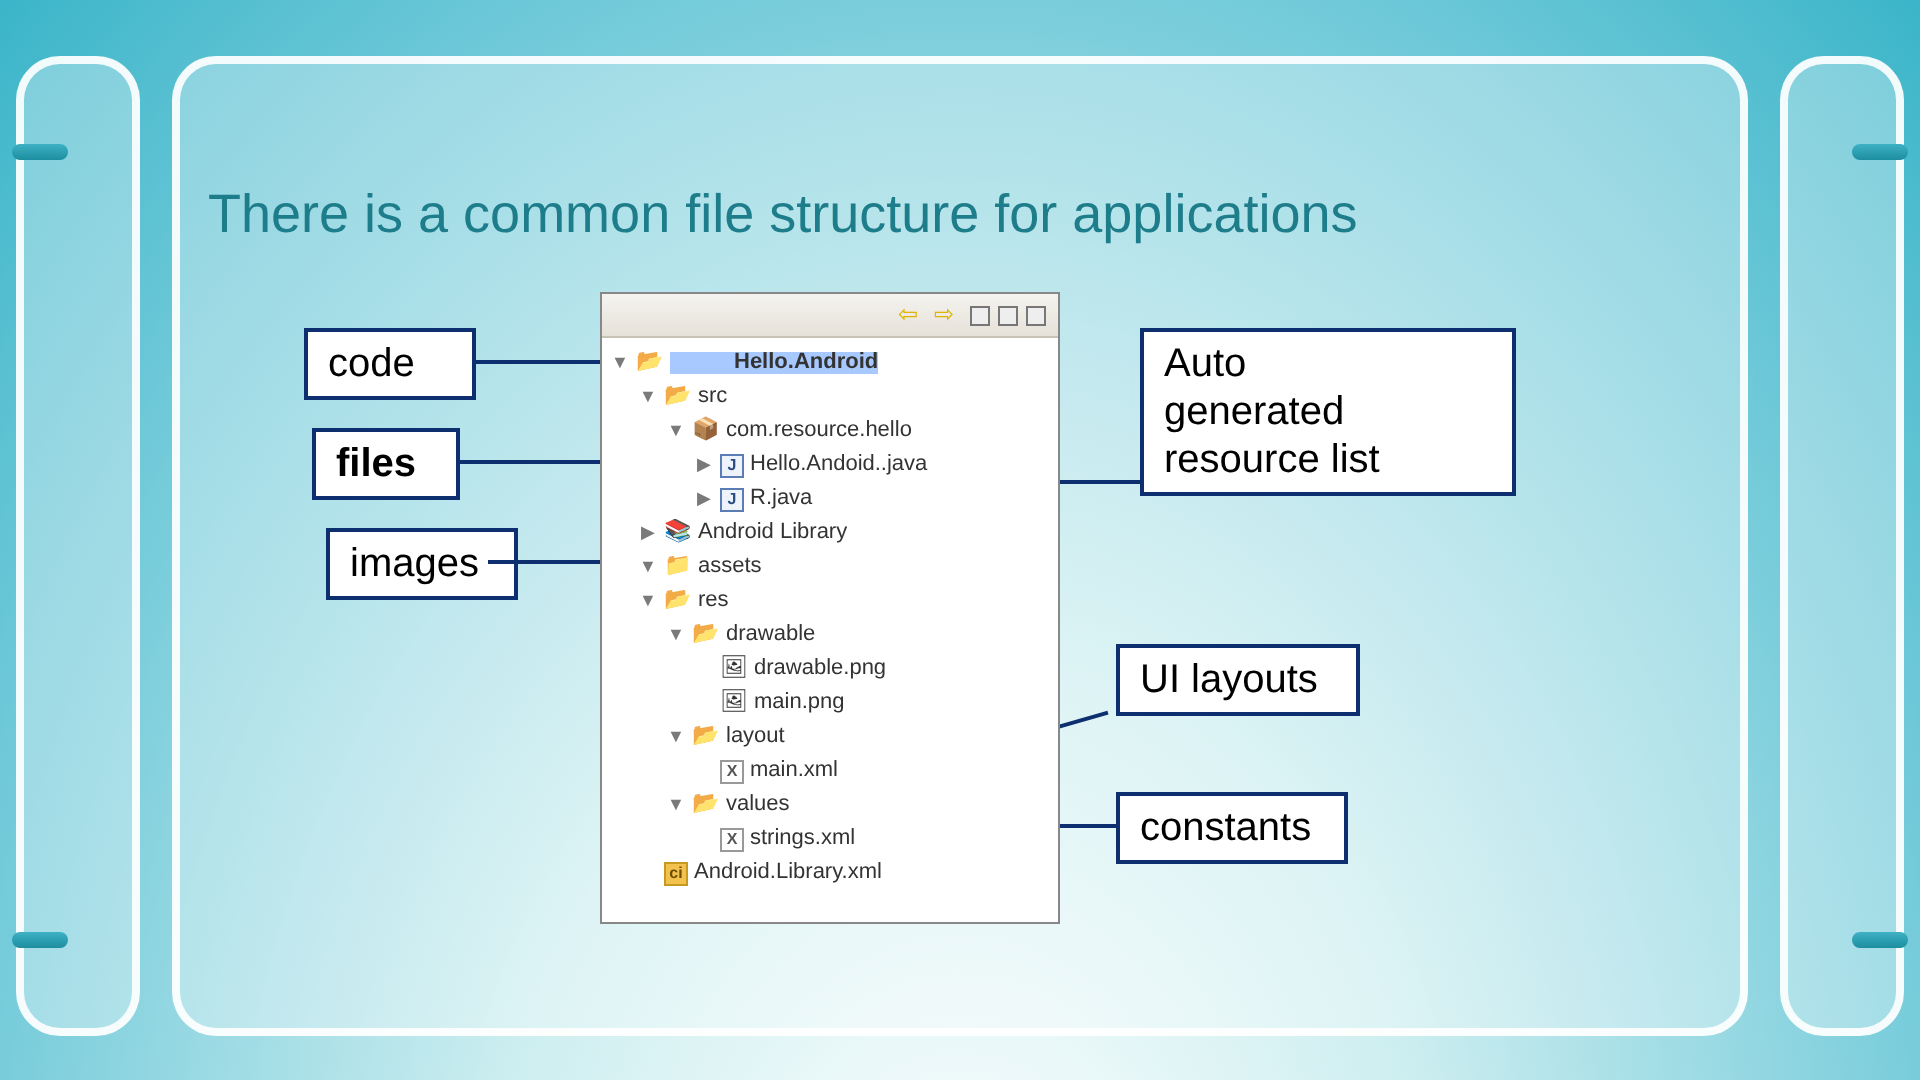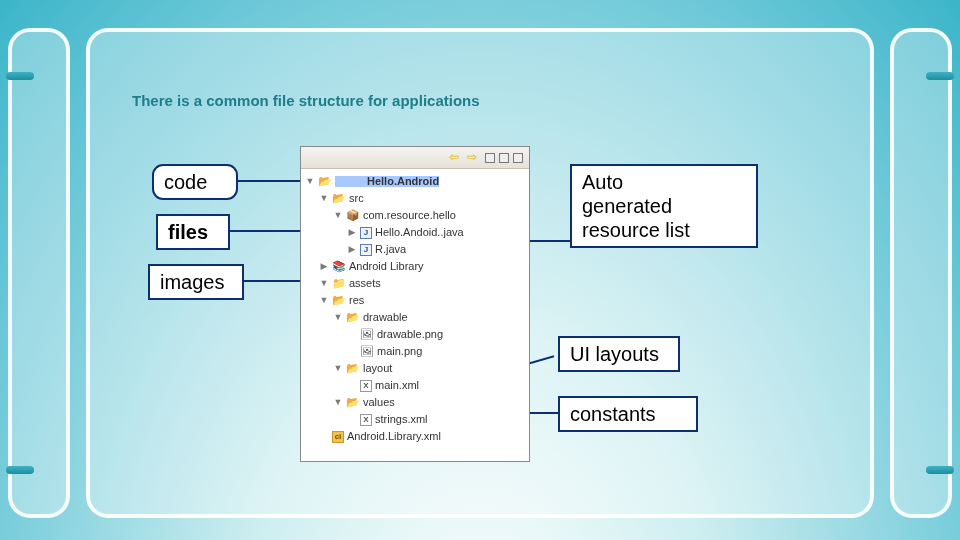--- a/index.html
+++ b/index.html
@@ -23,44 +23,44 @@
   
   .accent { position: absolute; width: 28px; height: 8px; border-radius: 4px; }
   .accent.t { top: 40px; }
   .accent.b { bottom: 40px; }
   .panel-left  .accent { left: -6px;  background: linear-gradient(#3fb1c4,#1c8ea0); }
   .panel-right .accent { right: -6px; background: linear-gradient(#3fb1c4,#1c8ea0); }
 
   
   .title {
     position: absolute;
-    left: 132px; top: 92px;
-    font-size: 15px;
-    font-weight: bold;
+    left: 104px; top: 92px;
+    font-size: 27px;
+    font-weight: normal;
     color: #1e7d8a;
   }
 
   
   .label-box {
     position: absolute;
     border: 2px solid #0d2f70;
     background: #ffffff;
     padding: 4px 10px;
     font-size: 20px;
     color: #000;
     text-align: left;
     white-space: pre-line;
     line-height: 1.2;
   }
-  .lb-code    { left: 152px; top: 164px; width: 86px; border-radius: 11px; }
+  .lb-code    { left: 152px; top: 164px; width: 86px; }
   .lb-files   { left: 156px; top: 214px; width: 74px; font-weight: bold; }
-  .lb-images  { left: 148px; top: 264px; width: 96px; }
+  .lb-images  { left: 163px; top: 264px; width: 96px; }
   .lb-auto    { left: 570px; top: 164px; width: 188px; }
-  .lb-ui      { left: 558px; top: 336px; width: 122px; }
-  .lb-const   { left: 558px; top: 396px; width: 140px; }
+  .lb-ui      { left: 558px; top: 322px; width: 122px; }
+  .lb-const   { left: 558px; top: 396px; width: 116px; }
 
   
   .line {
     position: absolute;
     height: 2px;
     background: #0d2f70;
   }
 
   
   .tree-panel {

